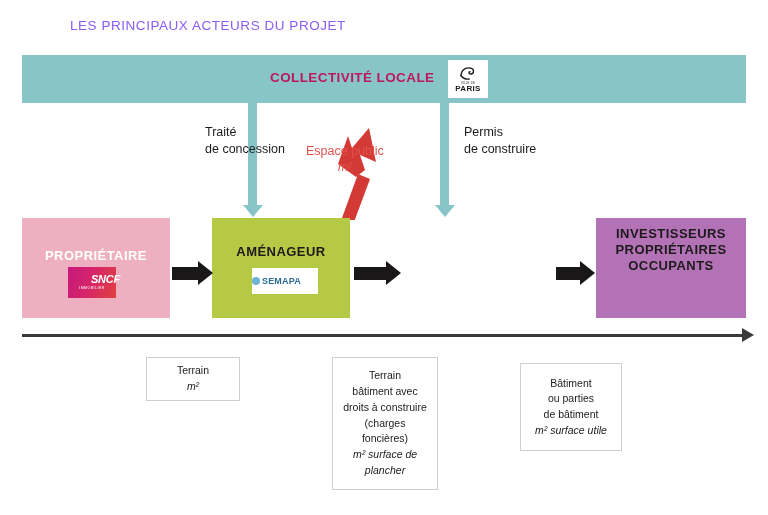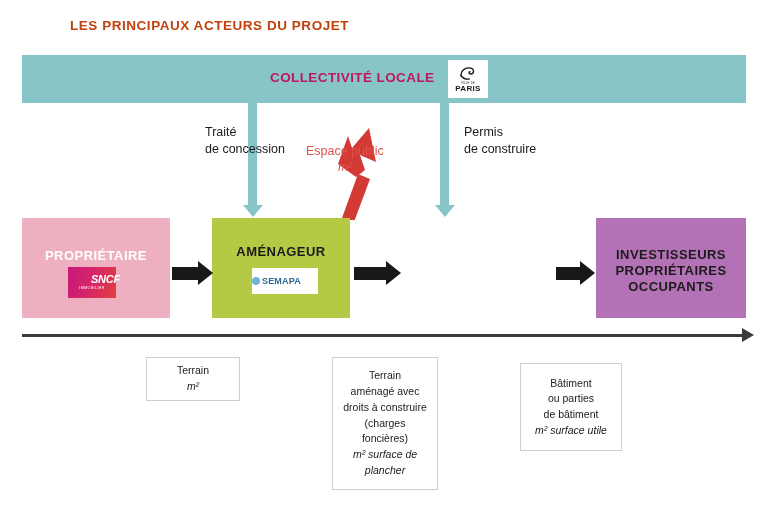--- a/index.html
+++ b/index.html
@@ -9,22 +9,22 @@
     font-family:"Liberation Sans", sans-serif;
     position:relative;
     overflow:hidden;
     color:#231f20;
   }
   .stage{position:absolute;left:0;top:0;width:768px;height:515px;}
 
   
   .title{
     position:absolute;left:22px;top:18px;
-    font-size:13.5px;font-weight:bold;letter-spacing:.04em;
-    color:#c2410c;
+    font-size:13.5px;font-weight:normal;letter-spacing:.04em;
+    color:#8b5cf6;
     white-space:nowrap;
     padding-left:48px;
   }
 
   
   .banner{
     position:absolute;left:22px;top:55px;width:724px;height:48px;
     background:#87c5c8;
   }
   .banner-label{
@@ -77,21 +77,21 @@
     font-size:13px;font-weight:bold;letter-spacing:.035em;line-height:1.22;
     text-align:center;width:100%;
   }
   .b-prop{left:22px;width:148px;background:#eeafc0;}
   .b-prop .btext{color:#ffffff;margin-top:30px;}
   .b-amen{left:212px;width:138px;background:#b5c944;}
   .b-amen .btext{color:#1d1a1b;margin-top:26px;}
   .b-promo{left:404px;width:148px;background:#eda43a;}
   .b-promo .btext{color:#1d1a1b;margin-top:20px;}
   .b-inv{left:596px;width:150px;background:#b272b5;}
-  .b-inv .btext{color:#1d1a1b;margin-top:29px;}
+  .b-inv .btext{color:#1d1a1b;margin-top:8px;}
 
   
   .sncf-logo{
     position:absolute;left:68px;top:267px;width:48px;height:31px;
     background:linear-gradient(110deg,#c6197d 0%,#d6246a 45%,#e0403f 100%);
     display:flex;flex-direction:column;align-items:center;justify-content:center;
   }
   .sncf-word{
     font-size:11px;font-weight:bold;font-style:italic;color:#ffffff;
     letter-spacing:-.02em;line-height:1;padding-left:27px;
@@ -221,21 +221,21 @@
   <div class="tl-line"></div>
   <div class="tl-head"></div>
 
   <div class="obox o1">
     <div>Terrain</div>
     <div class="it">m²</div>
   </div>
 
   <div class="obox o2">
     <div>Terrain</div>
-    <div>aménagé avec</div>
+    <div>bâtiment avec</div>
     <div>droits à construire</div>
     <div>(charges</div>
     <div>foncières)</div>
     <div class="it">m² surface de</div>
     <div class="it">plancher</div>
   </div>
 
   <div class="obox o3">
     <div>Bâtiment</div>
     <div>ou parties</div>

